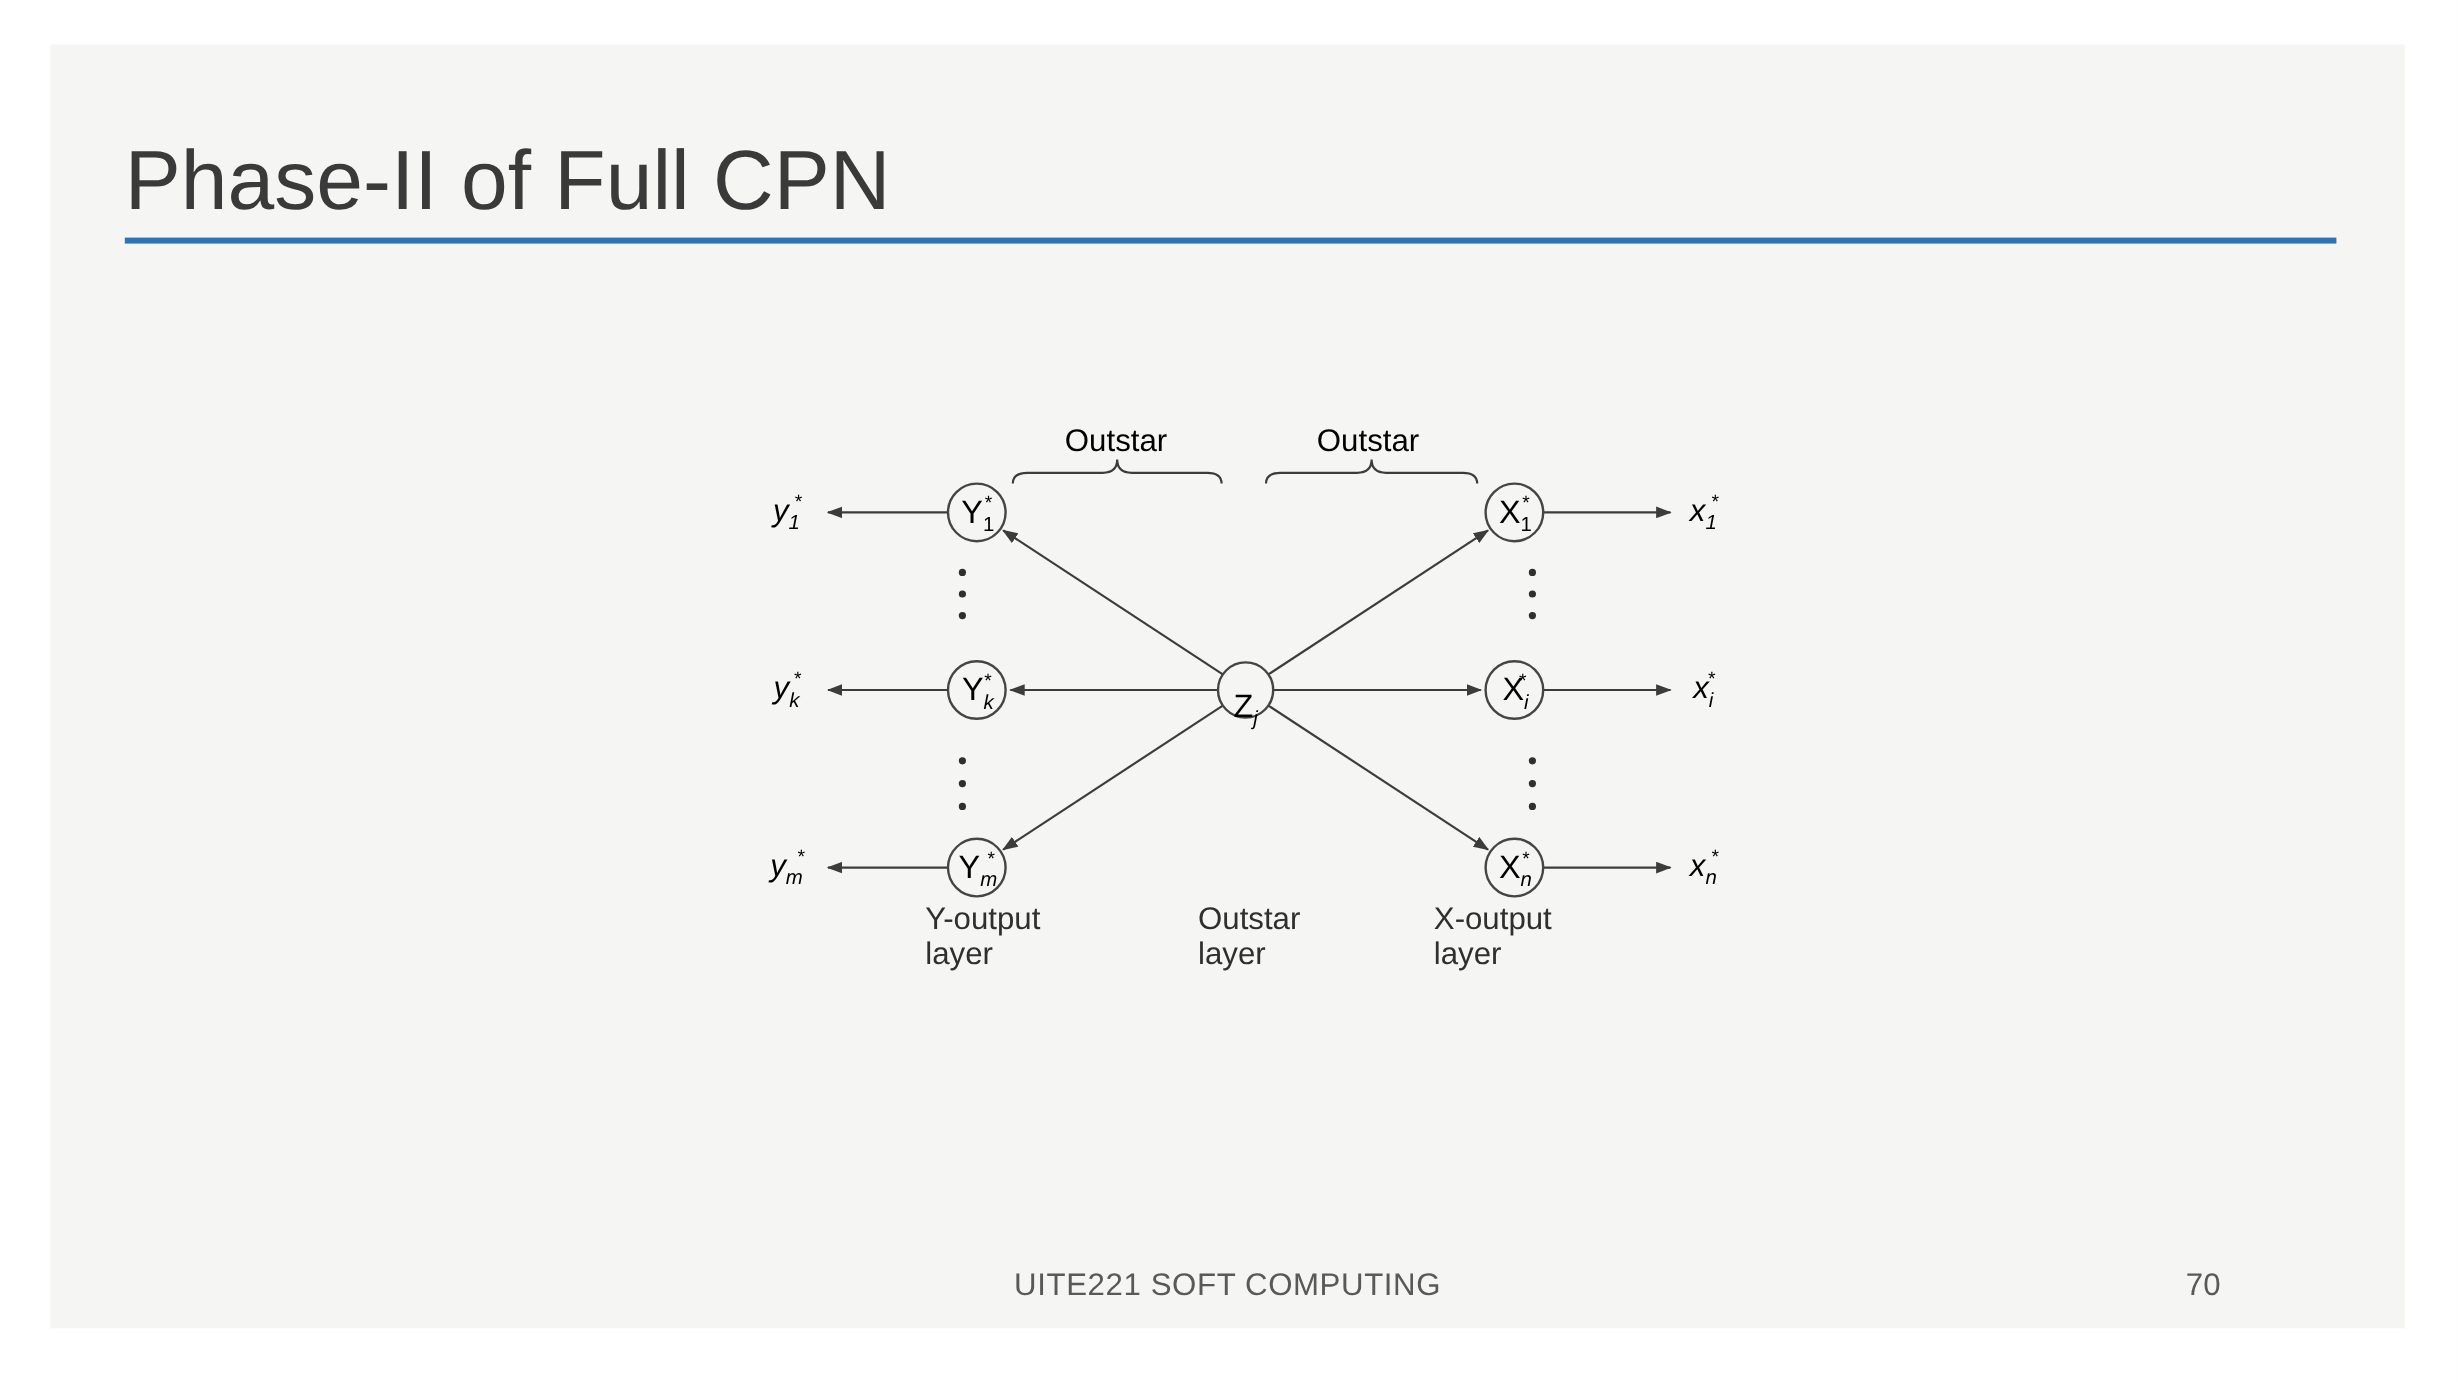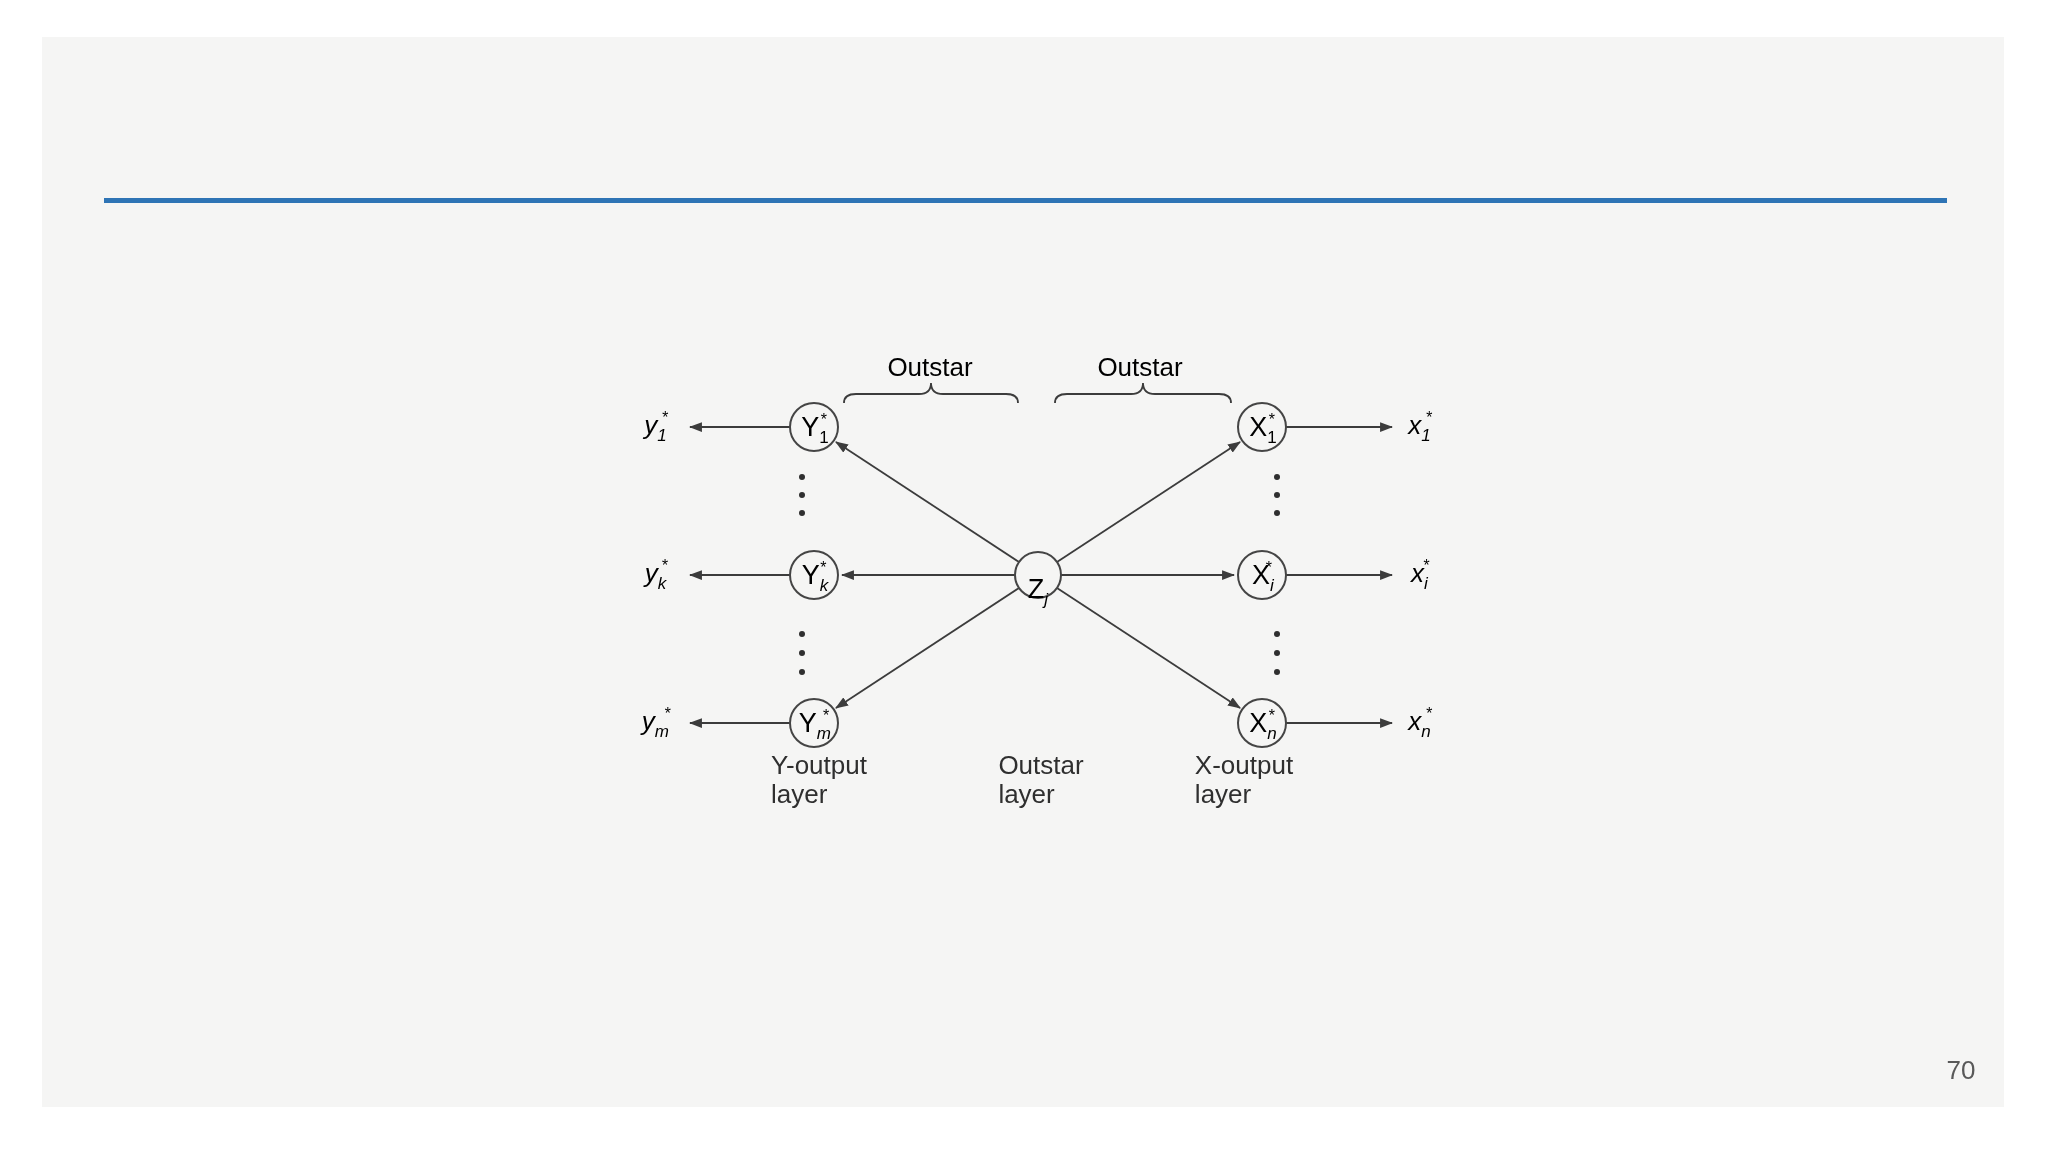--- a/index.html
+++ b/index.html
@@ -36,29 +36,30 @@
   .layer{
     position:absolute;top:714px;transform:translateX(-50%);
     font-size:26px;color:#2f2f2f;text-align:left;line-height:29px;
     white-space:nowrap;
   }
   .footer{
     position:absolute;left:0;right:0;top:1018px;text-align:center;
     font-size:26px;color:#595959;letter-spacing:0.5px;
   }
   .pagenum{
-    position:absolute;left:1883px;top:1018px;width:72px;text-align:center;
+    position:absolute;left:1758px;top:1018px;width:72px;text-align:center;
     font-size:26px;color:#595959;
   }
 </style>
 </head>
 <body>
 
 <div class="slide" style="background: rgb(245, 245, 244);">
 
+  <h1 class="title">Phase-II of Full CPN</h1>
   <div class="rule" style="background: rgb(46, 116, 181);"></div>
 
   <div class="diagram">
 
     <svg width="1962" height="1070" viewBox="0 0 1962 1070">
       <defs>
         <marker id="arr" viewBox="0 0 12 9" refX="11" refY="4.5" markerWidth="13" markerHeight="10" orient="auto" markerUnits="userSpaceOnUse">
           <path d="M0,0 L12,4.5 L0,9 Z" fill="#3c3c3c"></path>
         </marker>
       </defs>
@@ -141,14 +142,15 @@
     <div class="layer" style="left:999px">
       <div>Outstar</div>
       <div>layer</div>
     </div>
     <div class="layer" style="left:1202px">
       <div>X-output</div>
       <div>layer</div>
     </div>
   </div>
 
+  <div class="footer">UITE221 SOFT COMPUTING</div>
   <div class="pagenum">70</div>
 </div>
 
 </body></html>

